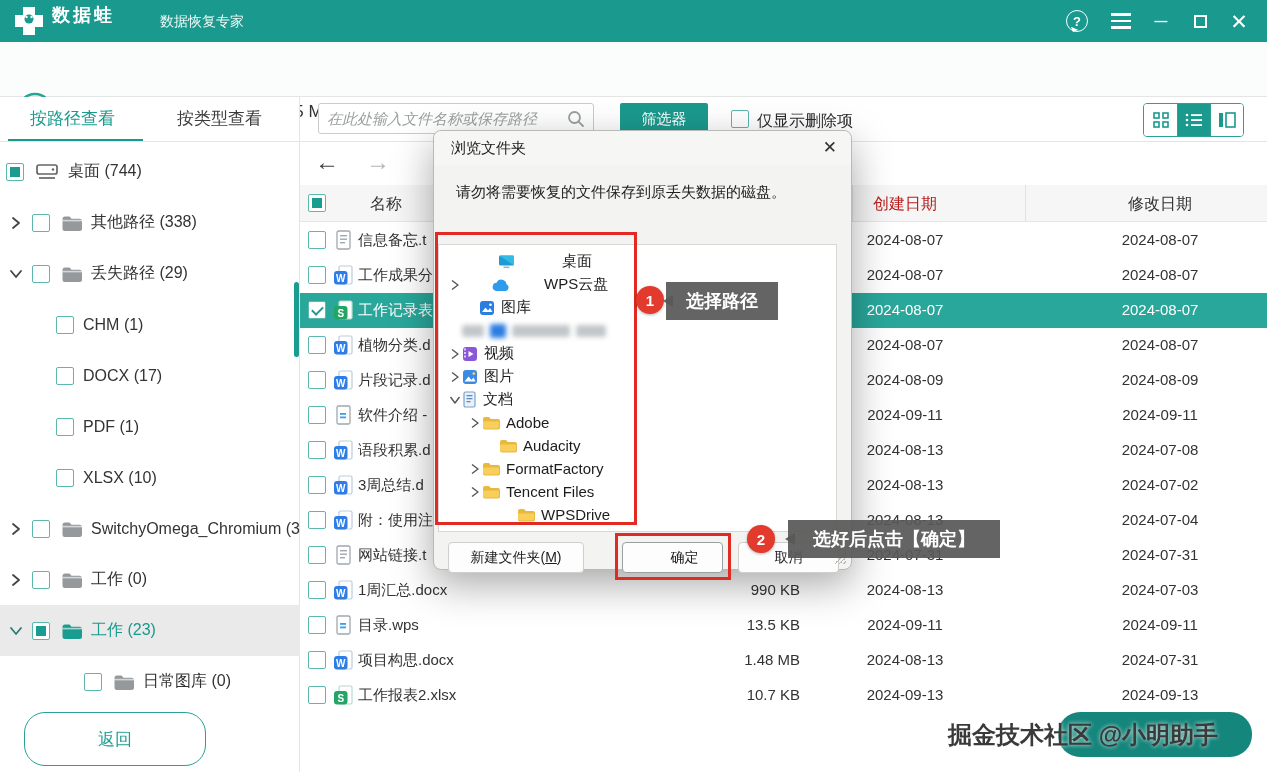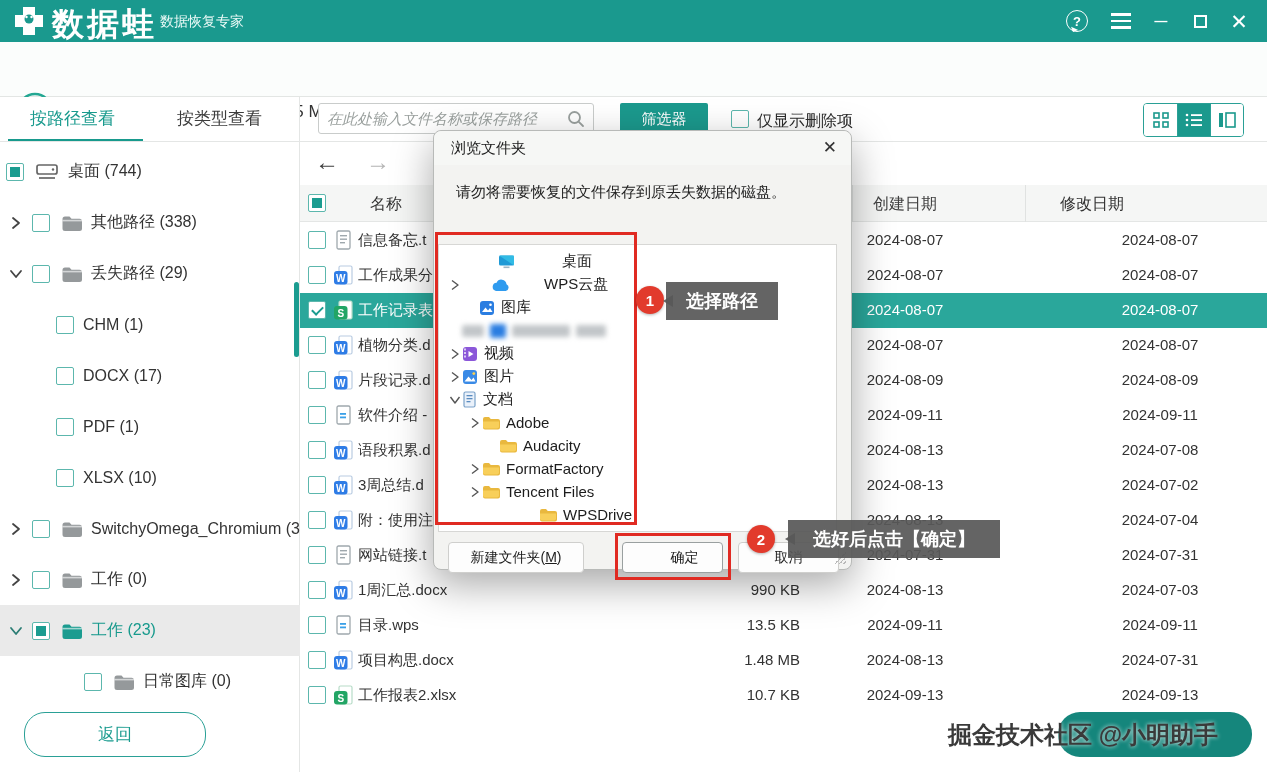--- a/index.html
+++ b/index.html
@@ -2,21 +2,21 @@
 <html><head>
 <meta charset="utf-8">
 <style>
   * { margin:0; padding:0; box-sizing:border-box; }
   html,body { width:1267px; height:772px; font-family:"Liberation Sans","DejaVu Sans",sans-serif; background:#fff; overflow:hidden; }
   #app { position:relative; width:1267px; height:772px; background:#fff; }
 
   
   .titlebar { position:absolute; left:0; top:0; width:1267px; height:42px; background:#1a998e; display:flex; align-items:center; }
   .logo-plus { position:absolute; left:13px; top:5px; width:32px; height:32px; }
-  .app-name { position:absolute; left:52px; top:3px; font-size:32px; font-weight:bold; color:#fff; letter-spacing:3px; }
+  .app-name { position:absolute; left:52px; top:3px; font-size:18px; font-weight:bold; color:#fff; letter-spacing:3px; }
   .tagline { position:absolute; left:160px; top:13px; font-size:14px; color:#eafaf7; }
   .win-ico { position:absolute; top:0; height:42px; width:38px; display:flex; align-items:center; justify-content:center; color:#fff; cursor:default; }
   .help-bubble { width:22px; height:22px; border:1.8px solid #fff; border-radius:50%; display:flex; align-items:center; justify-content:center; font-size:13px; font-weight:bold; color:#fff; position:relative; }
   .help-bubble::after { content:""; position:absolute; left:2px; bottom:-5px; border:4px solid transparent; border-top-color:#fff; transform:rotate(25deg); }
   .burger { display:flex; flex-direction:column; gap:4px; }
   .burger i { display:block; width:20px; height:2.4px; background:#fff; }
   .glyph { font-size:18px; line-height:1; }
   .max-box { width:13px; height:13px; border:2px solid #fff; }
 
   
@@ -34,21 +34,21 @@
   #sidebar-tree { position:absolute; left:0; top:49px; width:300px; }
   .tree-item { display:flex; align-items:center; height:51px; font-size:16px; color:#333; cursor:pointer; overflow:hidden; white-space:nowrap; }
   .tree-item.selected { background:#eaeaea; color:#189a8d; }
   .tree-item .lbl { margin-left:9px; }
   .chev { flex:none; width:16px; height:16px; margin-right:8px; }
   .cb { flex:none; width:18px; height:18px; border:1.6px solid #5cb7ad; border-radius:2px; background:#fff; position:relative; }
   .cb.partial::after { content:""; position:absolute; inset:3px; background:#1b9c90; }
   .cb.checked::after { content:""; position:absolute; left:3px; top:4px; width:9px; height:5px; border-left:2.4px solid #1b9c90; border-bottom:2.4px solid #1b9c90; transform:rotate(-45deg); }
   .tree-icon { flex:none; margin-left:11px; display:flex; align-items:center; }
   .scroll-thumb { position:absolute; left:294px; top:185px; width:5px; height:75px; background:#1b9c90; border-radius:3px; }
-  .back-btn { position:absolute; left:24px; top:615px; width:182px; height:45px; border:1.6px solid #2aa096; border-radius:21px; background:#fff; color:#1b9c90; font-size:17px; cursor:pointer; font-family:Liberation Mono, monospace; }
+  .back-btn { position:absolute; left:24px; top:615px; width:182px; height:54px; border:1.6px solid #2aa096; border-radius:21px; background:#fff; color:#1b9c90; font-size:17px; cursor:pointer; font-family:Liberation Mono, monospace; }
 
   
   .toolbar-line { position:absolute; left:0; top:141px; width:1267px; height:1px; background:#e4e6e5; }
   .search-box { position:absolute; left:318px; top:103px; width:276px; height:31px; border:1px solid #c9cccb; border-radius:3px; background:#fff; }
   .search-input { position:absolute; left:8px; top:2px; width:232px; height:25px; border:none; outline:none; font-style:italic; font-size:15px; color:#555; background:transparent; font-family:inherit; }
   .search-input::placeholder { color:#9aa09e; font-style:italic; }
   .search-ico { position:absolute; right:8px; top:6px; }
   .filter-btn { position:absolute; left:620px; top:103px; width:88px; height:32px; background:#1b998d; color:#fff; border:none; font-size:15px; border-radius:2px; cursor:pointer; font-family:inherit; }
   .delonly-cb { position:absolute; left:731px; top:110px; }
   .delonly-lbl { position:absolute; left:757px; top:111px; font-size:16px; color:#2b2b2b; }
@@ -57,22 +57,22 @@
   .viewcell + .viewcell { border-left:1px solid #2aa096; }
   .viewcell.active { background:#1b998d; }
 
   
   .nav-arrow { position:absolute; top:148px; font-size:24px; cursor:pointer; }
 
   
   .thead { position:absolute; left:300px; top:185px; width:967px; height:37px; background:#f5f6f5; border-bottom:1px solid #e4e6e5; }
   .thead .cb { position:absolute; left:8px; top:9px; }
   .th-name { position:absolute; left:70px; top:9px; font-size:16px; color:#333; }
-  .th-created { position:absolute; left:505px; top:9px; width:200px; text-align:center; font-size:16px; color:#404040; }
-  .th-modified { position:absolute; left:760px; top:9px; width:200px; text-align:left; font-size:16px; color:#333; }
+  .th-created { position:absolute; left:505px; top:9px; width:200px; text-align:center; font-size:16px; color:#b91c1c; }
+  .th-modified { position:absolute; left:760px; top:9px; width:200px; text-align:center; font-size:16px; color:#333; }
   .th-sep { position:absolute; top:0; width:1px; height:37px; background:#e0e2e1; }
   #rows { position:absolute; left:300px; top:223px; width:967px; }
   .frow { position:relative; height:35px; font-size:15px; color:#333; cursor:pointer; }
   .frow.selected { background:#2aa79b; color:#fff; }
   .frow .cb { position:absolute; left:8px; top:8px; }
   .frow .ficon { position:absolute; left:33px; top:7px; }
   .frow .fname { position:absolute; left:58px; top:8px; white-space:nowrap; }
   .frow .fsize { position:absolute; left:300px; top:8px; width:200px; text-align:right; }
   .frow .fcreated { position:absolute; left:505px; top:8px; width:200px; text-align:center; }
   .frow .fmodified { position:absolute; left:760px; top:8px; width:200px; text-align:center; }
@@ -627,21 +627,21 @@
               <polyline points="4,2.5 10,7 4,11.5" fill="none" stroke="#555" stroke-width="1.4" stroke-linejoin="round"></polyline>
             </svg>
             <span class="dicon">
               <svg width="18" height="14" viewBox="0 0 18 14">
                 <path d="M1 3 q0-2 2-2 h4 l1.8 2 h7.2 q2 0 2 2 v6.5 q0 2 -2 2 h-13 q-2 0 -2-2 z" fill="#e9b83e"></path>
                 <path d="M1 5.5 h16 v5 q0 2 -2 2 h-12 q-2 0 -2-2 z" fill="#f8cf5a"></path>
               </svg>
             </span>
             <span class="dlbl">Tencent Files</span>
           </div>
-          <div class="dtree-item" style="padding-left: 46px; margin-left: 40px;">
+          <div class="dtree-item" style="padding-left: 64px;">
             <span class="dchev"></span>
             <span class="dicon">
               <svg width="18" height="14" viewBox="0 0 18 14">
                 <path d="M1 3 q0-2 2-2 h4 l1.8 2 h7.2 q2 0 2 2 v6.5 q0 2 -2 2 h-13 q-2 0 -2-2 z" fill="#e9b83e"></path>
                 <path d="M1 5.5 h16 v5 q0 2 -2 2 h-12 q-2 0 -2-2 z" fill="#f8cf5a"></path>
               </svg>
             </span>
             <span class="dlbl">WPSDrive</span>
           </div>
         </div>

